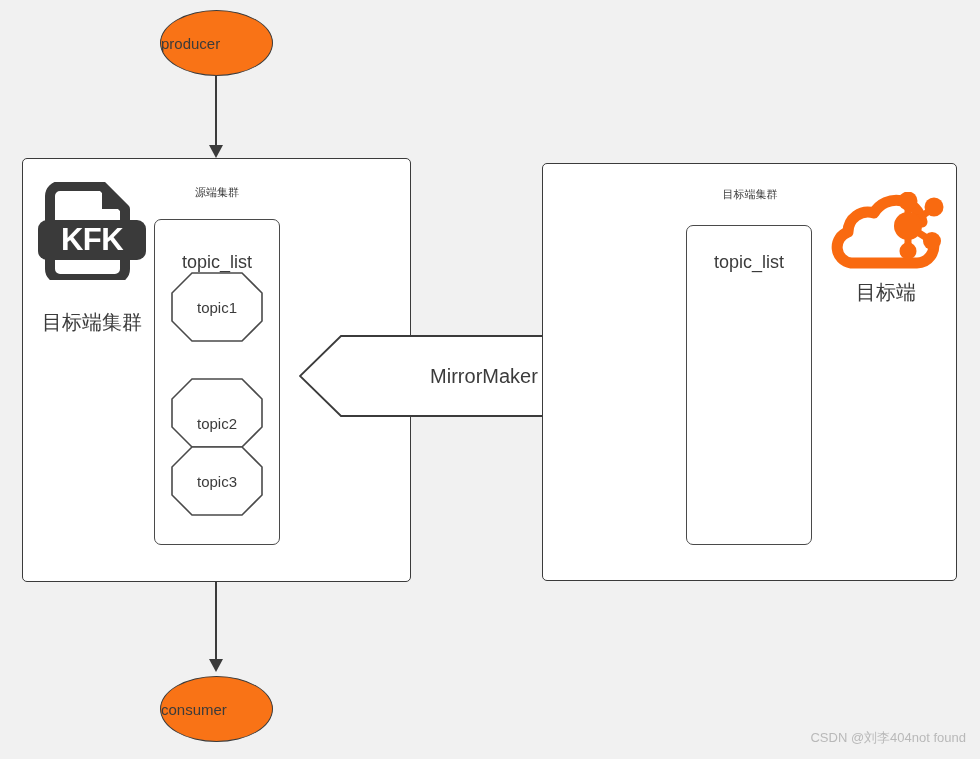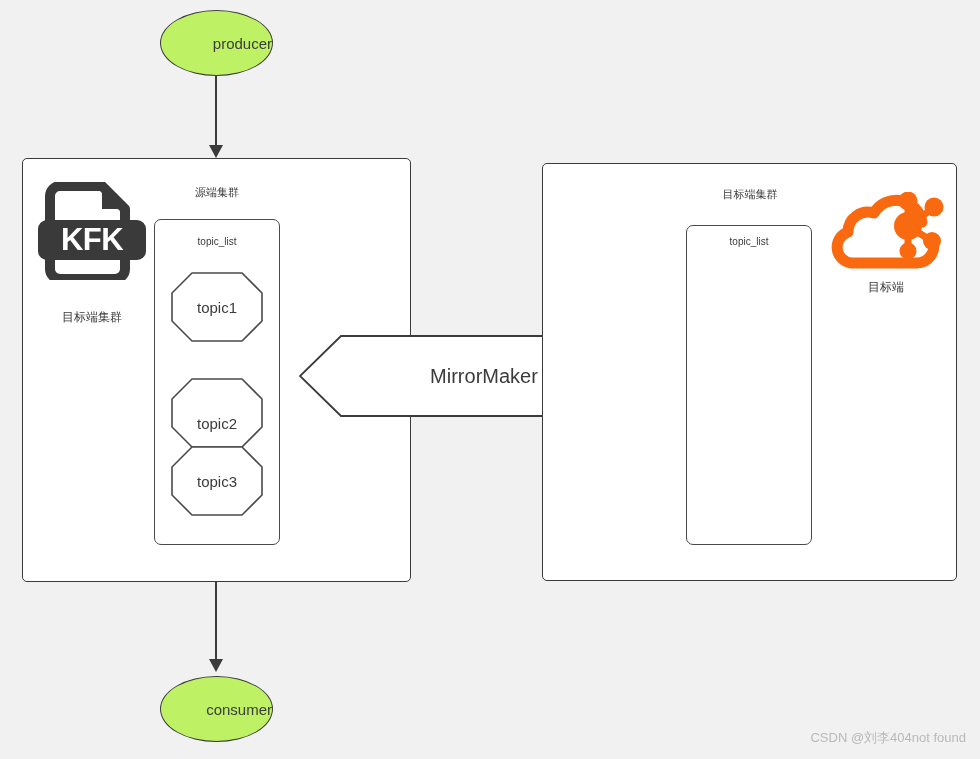--- a/index.html
+++ b/index.html
@@ -33,24 +33,24 @@
     line-height: 1.2;
     text-align: center;
     white-space: nowrap;
     user-select: none;
   }
 
   
   .oval {
     border: 1.8px solid #3b3b3b;
     border-radius: 50%;
-    background: #bef264;
+    background: #f97316;
     display: flex;
     align-items: center;
-    justify-content: flex-end;
+    justify-content: flex-start;
   }
   .oval span {
     color: #3b3b3b;
     font-size: 15px;
   }
 
   
   .cluster {
     border: 1.8px solid #3b3b3b;
     border-radius: 5px;
@@ -60,21 +60,22 @@
     font-size: 11px;
   }
 
   
   .topiclist {
     border: 1.6px solid #4a4a4a;
     border-radius: 7px;
     background: #ffffff;
   }
   .topiclist-title {
-    font-size: 10px;
+    font-size: 18px;
+    margin-top: 16px;
   }
 
   
   .octagon {
     position: absolute;
     box-sizing: border-box;
   }
   .octagon svg {
     position: absolute;
     left: 0;
@@ -125,21 +126,21 @@
     position: absolute;
     width: 0;
     height: 0;
     border-left: 7px solid transparent;
     border-right: 7px solid transparent;
     border-top: 13px solid #3b3b3b;
   }
 
   
   .icon-caption {
-    font-size: 12px;
+    font-size: 20px;
   }
 
   
   #watermark {
     position: absolute;
     right: 14px;
     bottom: 12px;
     color: #b9b9b9;
     font-size: 13px;
     white-space: nowrap;

